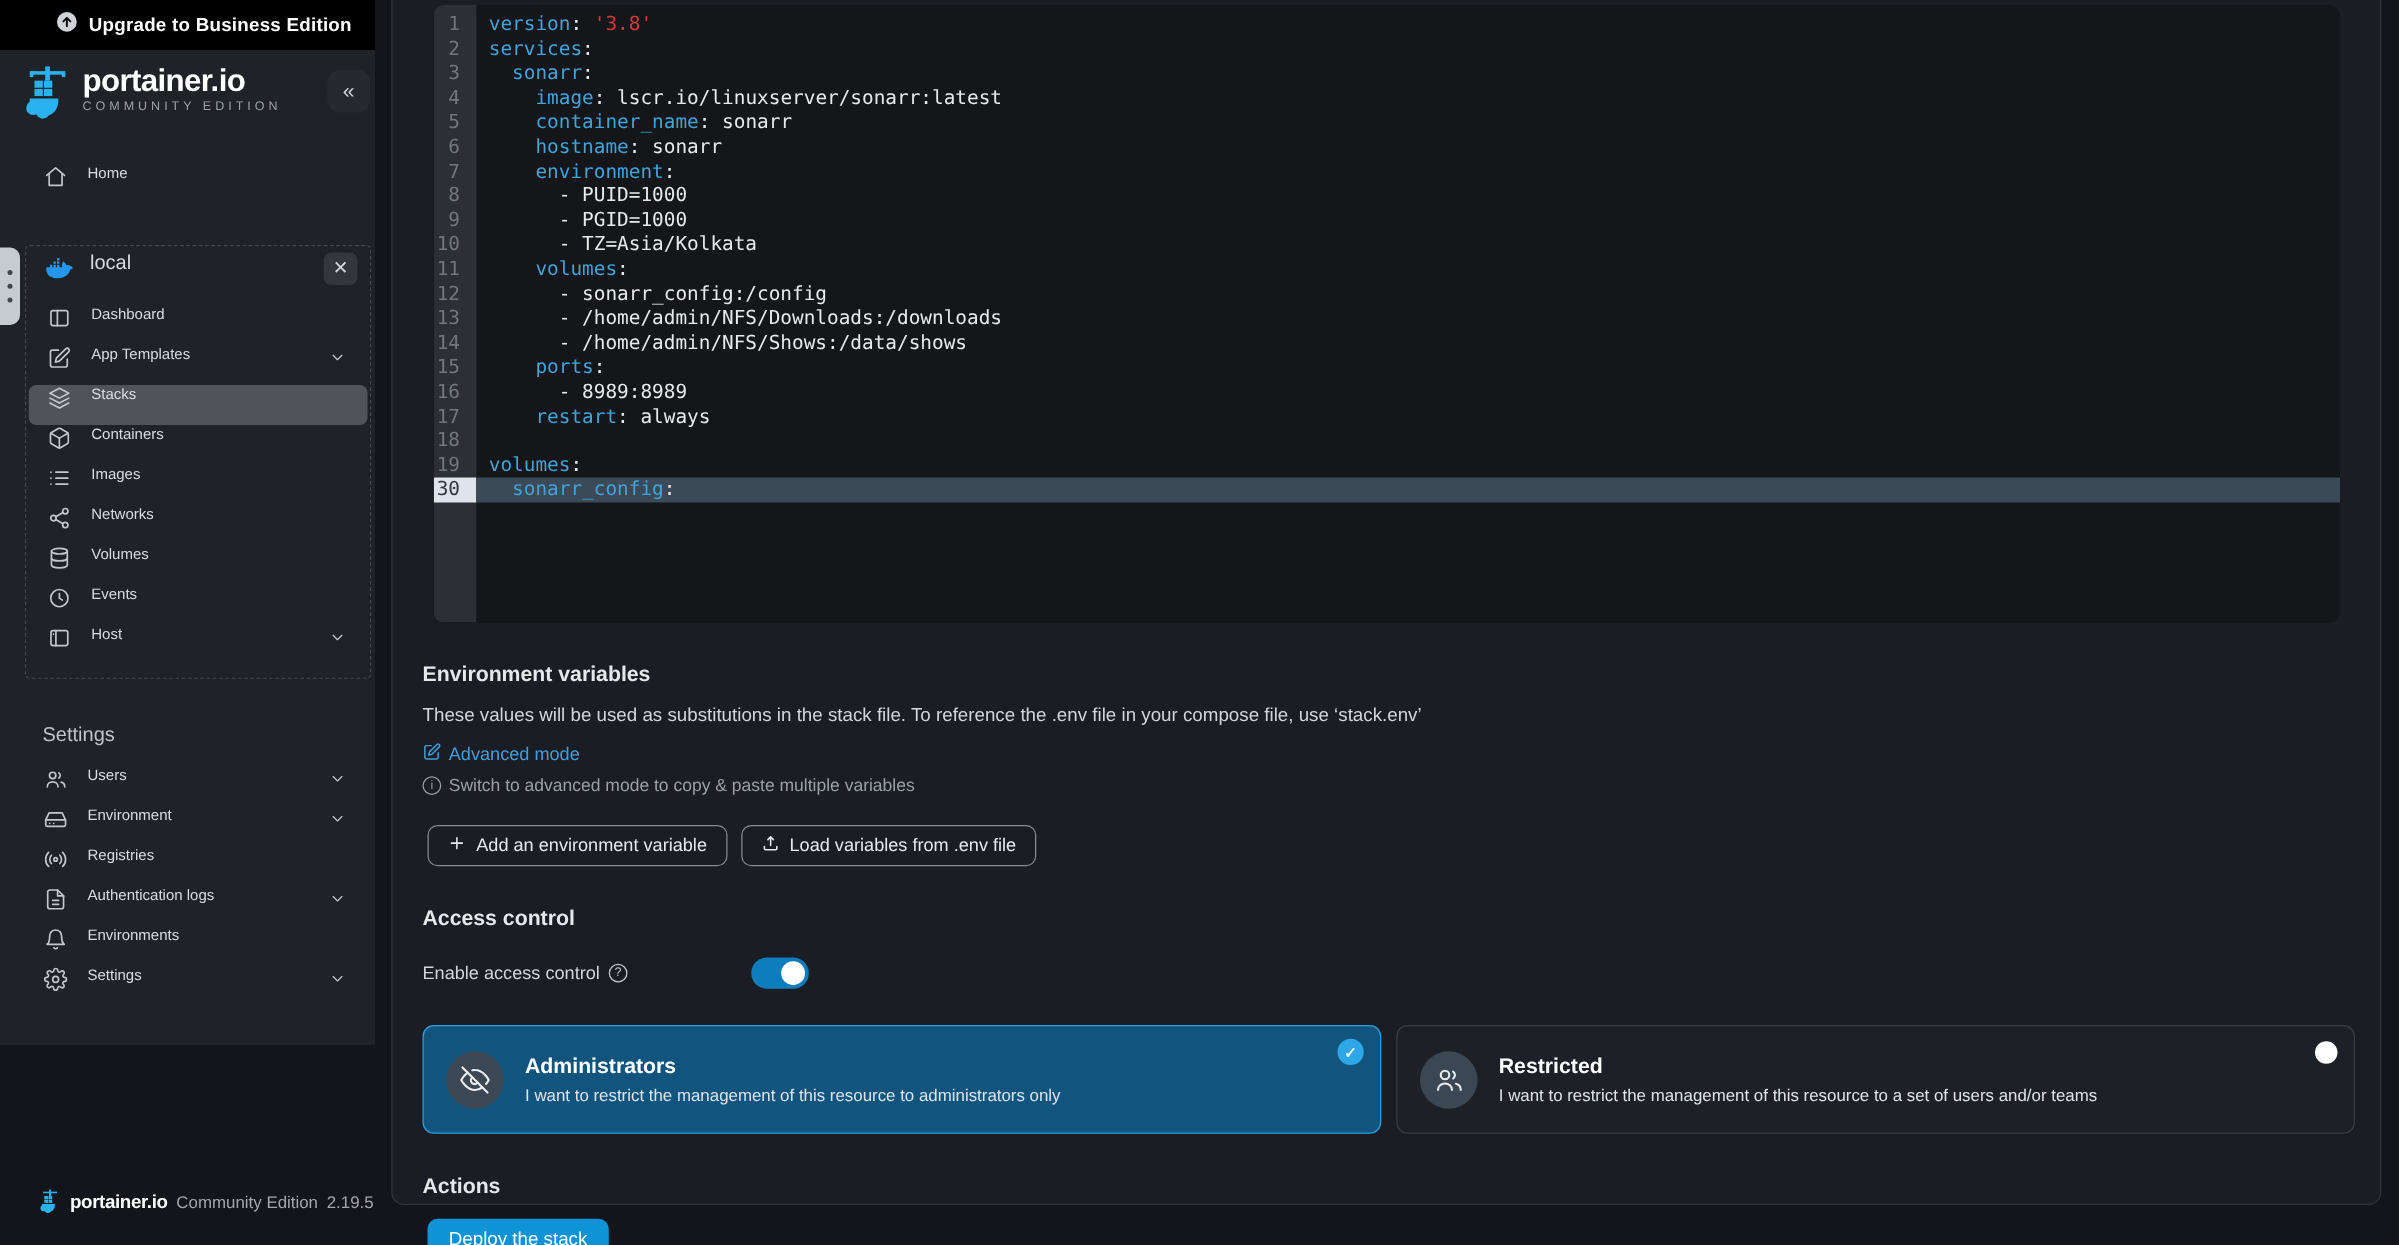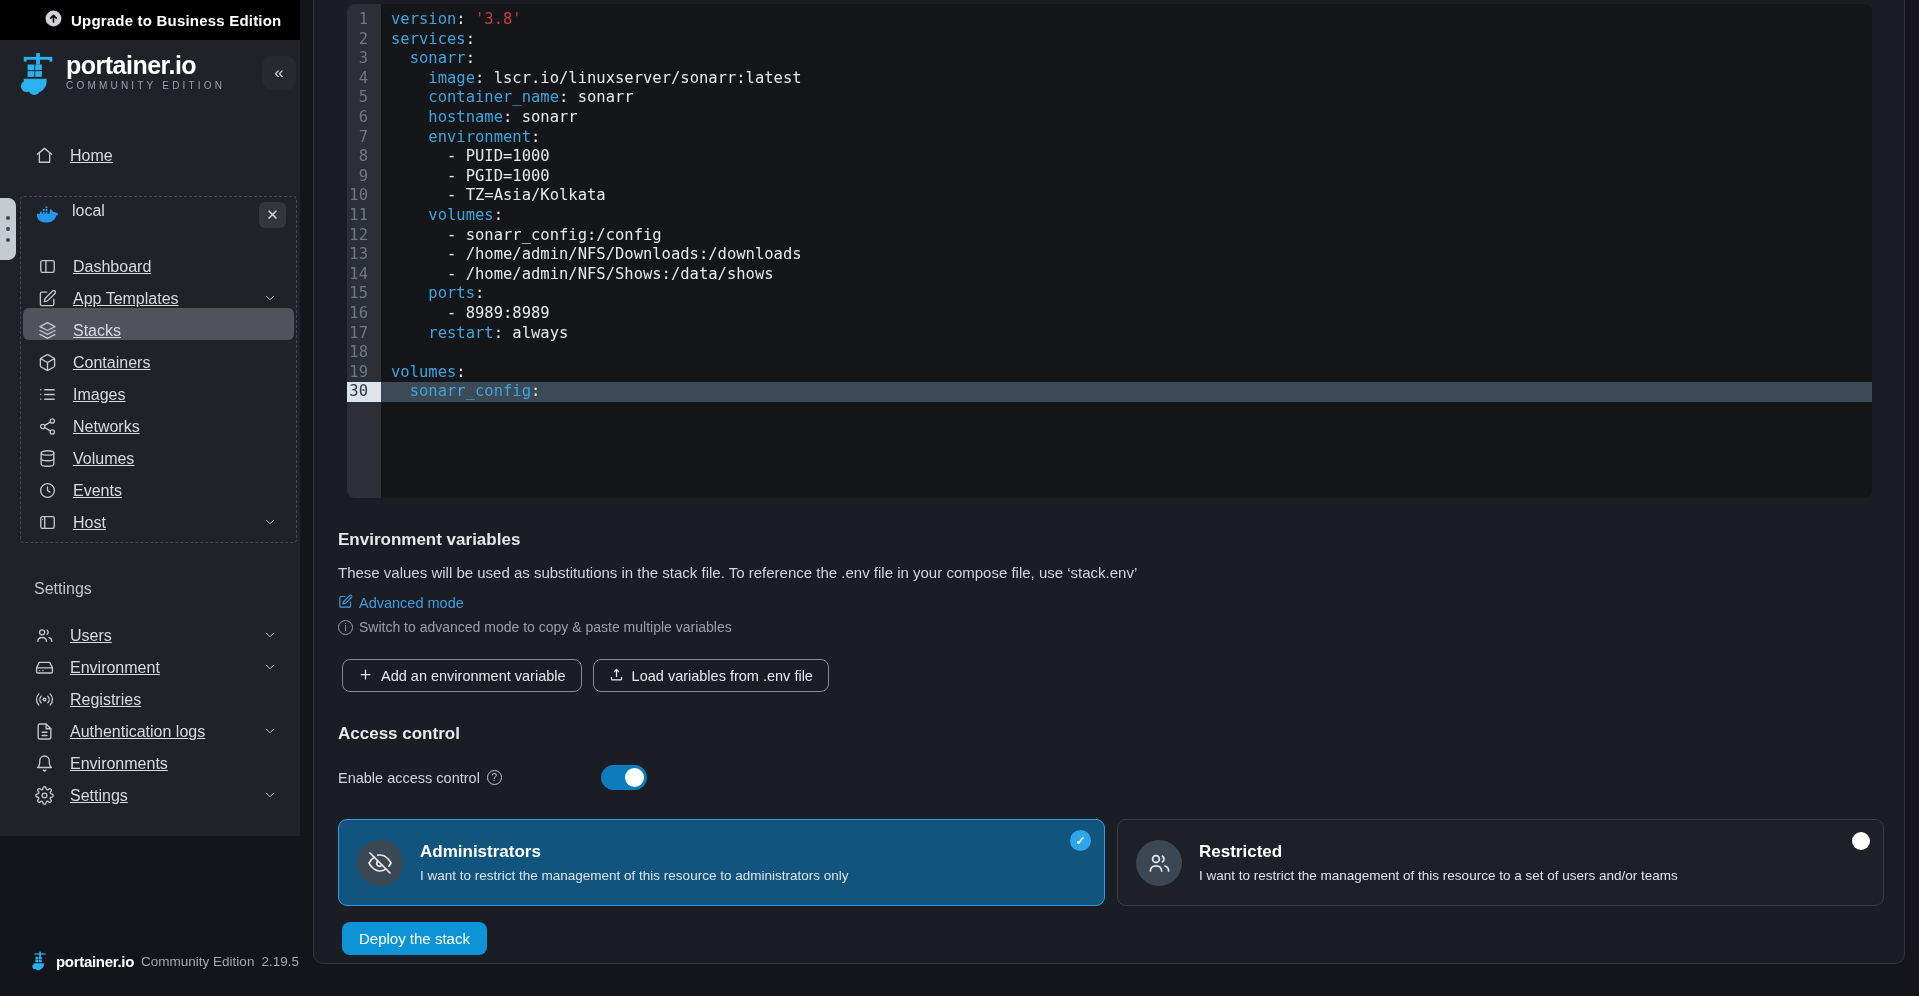--- a/index.html
+++ b/index.html
@@ -7,21 +7,21 @@
   body { background:#121519; font-family:"Liberation Sans", sans-serif; color:#d9dcdf; position:relative; }
 
   
   .sidebar { position:absolute; left:0; top:0; width:300px; height:836px; background:#1f2327; z-index:2; }
   .banner { height:40px; background:#000; display:flex; align-items:center; padding-left:44px; gap:8px; cursor:pointer; }
   .banner-txt { color:#fff; font-size:15px; font-weight:600; letter-spacing:.2px; }
   .logo-row { position:absolute; top:52px; left:20px; display:flex; align-items:flex-start; gap:8px; }
   .logo-txt .t1 { color:#fff; font-size:25px; font-weight:700; letter-spacing:-.5px; line-height:26px; }
   .logo-txt .t2 { color:#9aa1a8; font-size:10px; letter-spacing:3.2px; margin-top:2px; }
   .collapse-btn { position:absolute; top:56px; left:262px; width:34px; height:34px; background:#26292d; border:none; border-radius:10px; color:#cfd3d8; font-size:17px; line-height:32px; text-align:center; cursor:pointer; }
-  .nav-item { display:flex; align-items:flex-end; height:32px; padding-left:14px; gap:16px; border-radius:6px; font-size:16px; color:#d9dcdf; cursor:pointer;text-decoration:underline; }
+  .nav-item { display:flex; align-items:flex-start; height:32px; padding-left:14px; gap:16px; border-radius:6px; font-size:12px; color:#d9dcdf; cursor:pointer; }
   .nav-item .icon { width:20px; height:20px; display:flex; align-items:center; justify-content:center; color:#c3c7cc; flex:none; }
   .icon svg { width:19px; height:19px; }
   .nav-item.active { background:#50545a; }
   .nav-item .chev { margin-left:auto; margin-right:14px; color:#c3c7cc; }
   .nav-item .chev svg { width:14px; height:14px; }
   .nav-home { position:absolute; top:131px; left:20px; right:6px; height:34px; }
   .env-box { position:absolute; top:196px; left:20px; right:3px; height:347px; border:1px dashed #43484e; border-radius:4px; padding-top:5px; }
   .env-head { display:flex; align-items:flex-start; height:42px; padding-left:13px; gap:16px; font-size:16px; cursor:pointer; }
   .env-head .icon { color:#2496ed; width:22px; height:22px; }
   .env-head .icon svg { width:24px; height:24px; }
@@ -502,14 +502,15 @@
           </svg>
       </span>
       <span>
         <div class="ac-title">Restricted</div>
         <div class="ac-desc">I want to restrict the management of this resource to a set of users and/or teams</div>
       </span>
       <span class="radio-empty"></span>
     </div>
   </div>
 
+  <h3 class="section-title">Actions</h3>
   <button class="btn-primary">Deploy the stack</button>
 </main>
 
 </body></html>

